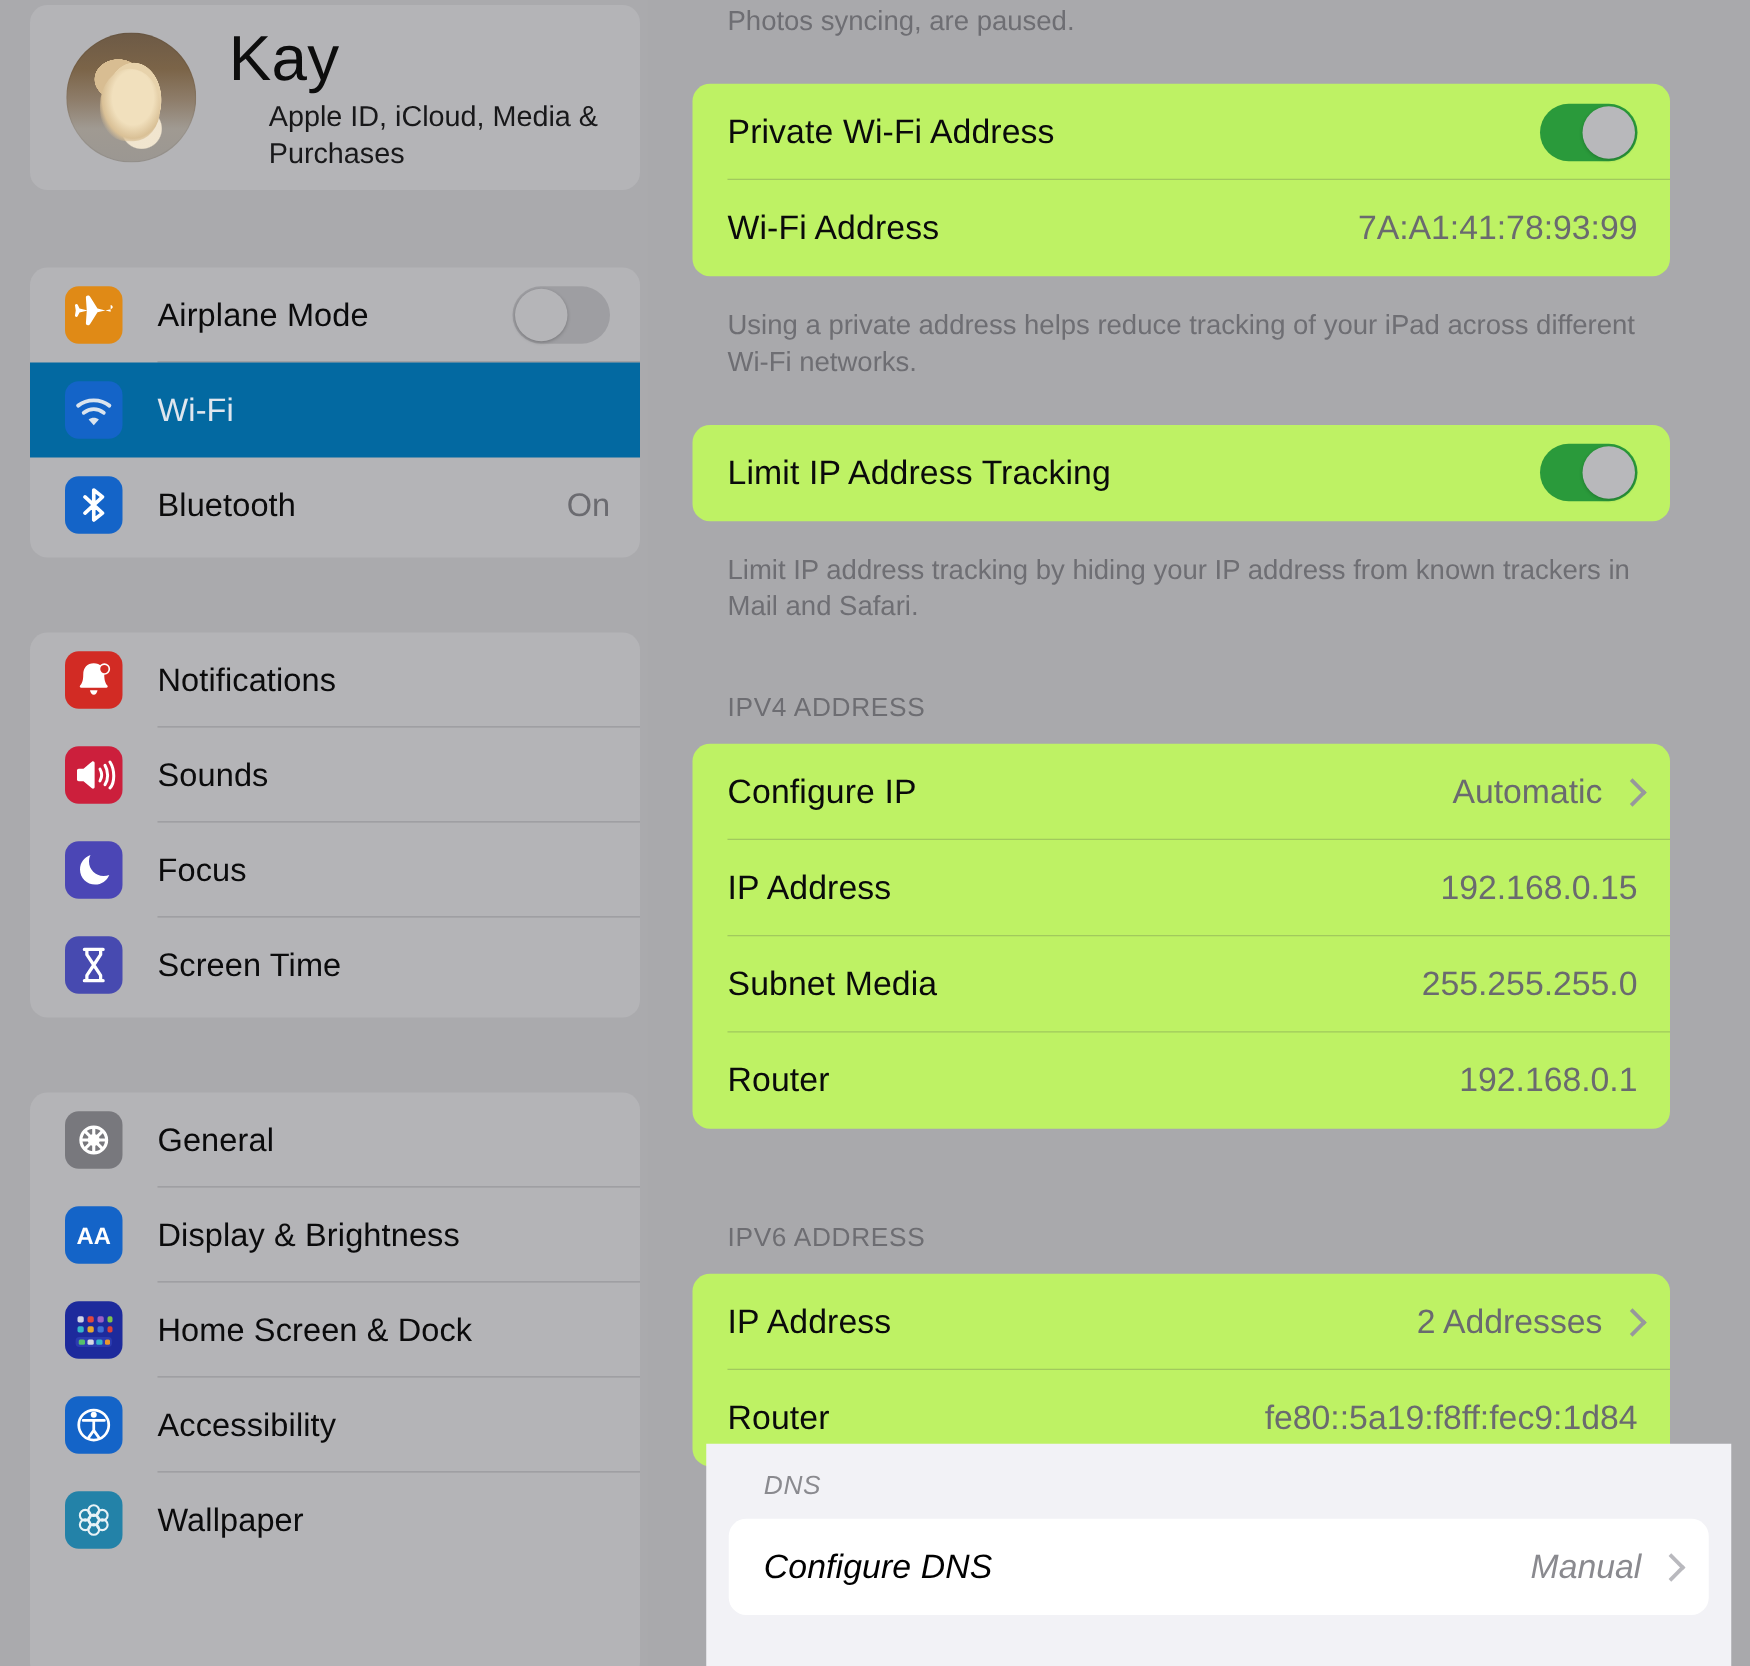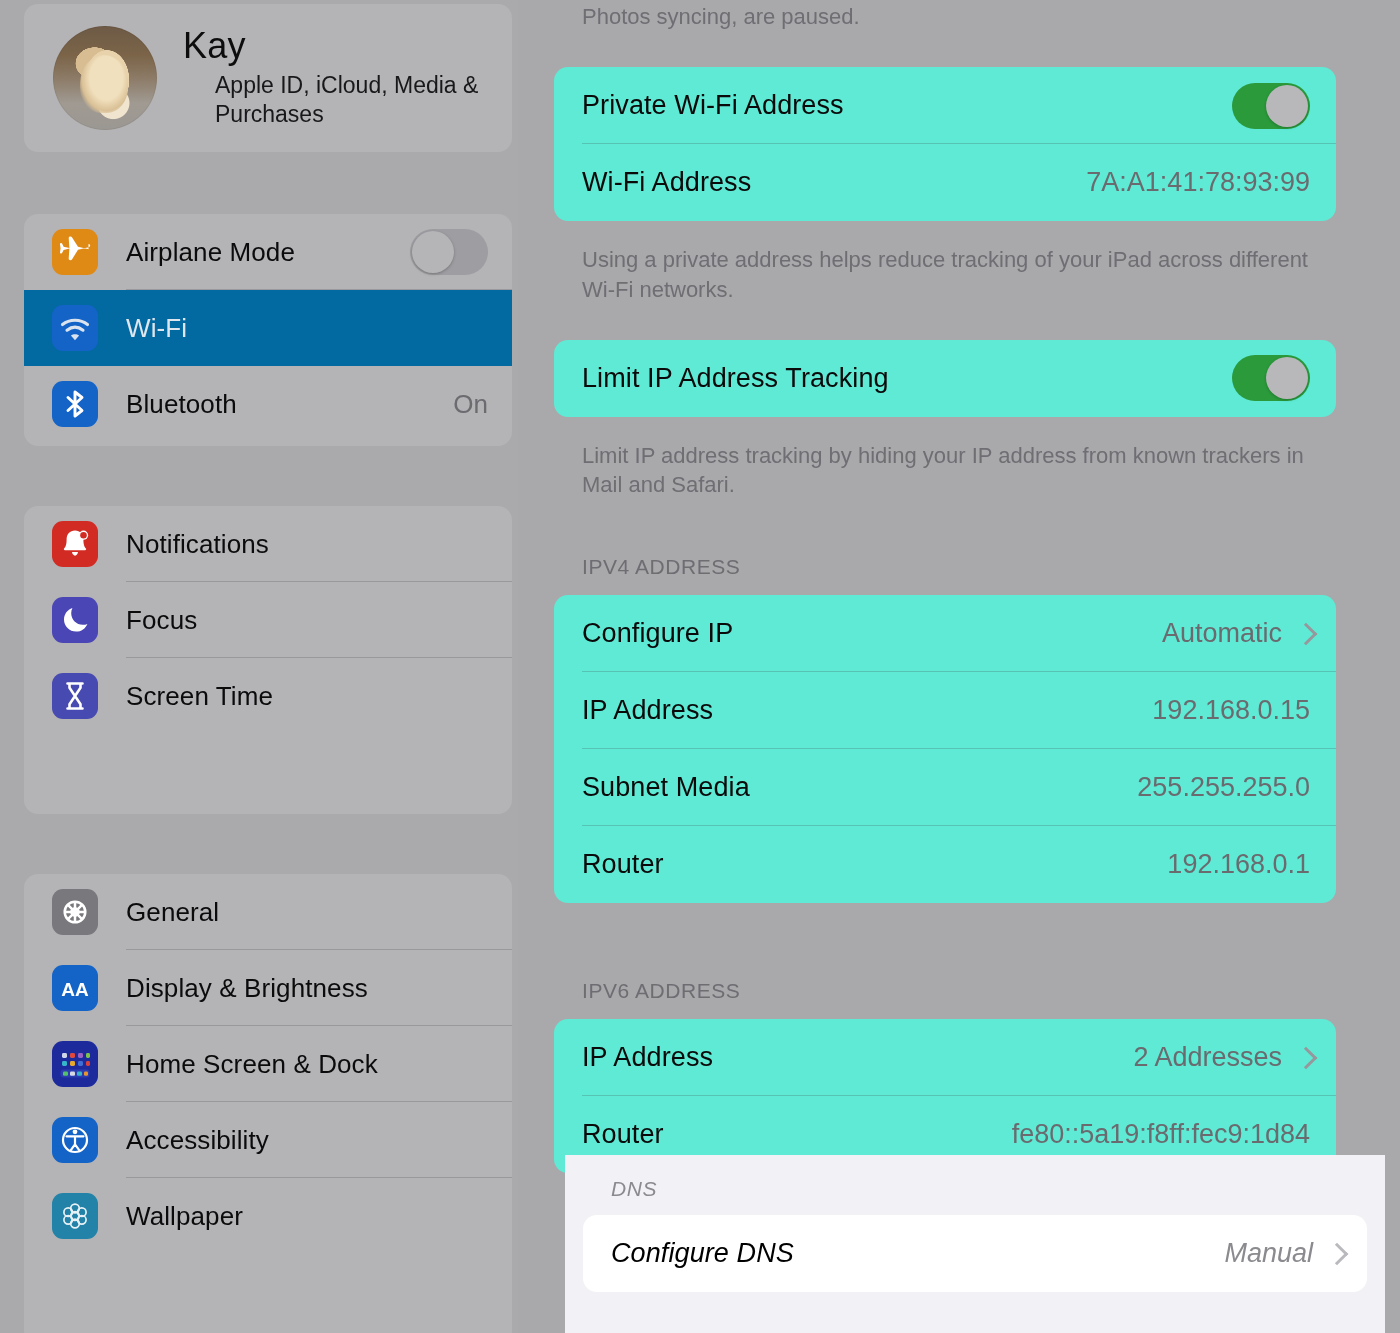--- a/index.html
+++ b/index.html
@@ -43,21 +43,21 @@
     box-shadow: inset 0 0 0 1px rgba(0,0,0,.05);
     position: relative;
   }
   #avatar::after {
     content: ""; position: absolute; left: 26%; top: 28%;
     width: 46%; height: 56%;
     background: radial-gradient(ellipse at 55% 40%, #f1e0bd 0 44%, #d9c096 66%, rgba(0,0,0,0) 78%);
     border-radius: 50% 50% 44% 44%;
   }
   #profile-text { margin-left: 26px; }
-  #profile-name { font-size: 36px; color: #0d0d0d; letter-spacing: .2px; line-height: 1.08; }
+  #profile-name { font-size: 51px; color: #0d0d0d; letter-spacing: .2px; line-height: 1.08; }
   #profile-sub { font-size: 23px; color: #18181a; line-height: 1.28; margin-top: 5px; max-width: 280px; margin-left: 32px; }
 
   .row {
     position: relative;
     display: flex; align-items: center;
     height: 76px; padding-left: 28px; padding-right: 24px;
   }
   .row .ico {
     width: 46px; height: 46px; border-radius: 11px;
     flex: 0 0 auto; position: relative;
@@ -102,21 +102,21 @@
   .m-note {
     font-size: 22px; line-height: 1.33; color: #6e6e73;
     padding: 0 38px 0 64px;
   }
   .m-header {
     font-size: 21px; color: #6d6d72;
     letter-spacing: .55px; padding-left: 64px;
   }
   .m-card {
     margin: 0 36px 0 36px;
-    background: #5eead4;
+    background: #bef264;
     border-radius: 14px;
     overflow: hidden;
   }
   .m-row {
     position: relative; display: flex; align-items: center;
     height: 77px; padding: 0 26px 0 28px;
   }
   .m-row .m-lbl { font-size: 27px; color: #0a0a0b; letter-spacing: .1px; }
   .m-row .m-val { margin-left: auto; font-size: 27px; color: #6a6a6f; }
   .m-row .chev {
@@ -218,20 +218,32 @@
             <path fill="#fff" d="M23 9.5c-5.2 0-8.4 3.6-8.4 8.9 0 6.3-1.6 7.9-2.6 9.2-.5.7 0 1.6.9 1.6h20.2c.9 0 1.4-.9.9-1.6-1-1.3-2.6-2.9-2.6-9.2 0-5.3-3.2-8.9-8.4-8.9z"></path>
             <path fill="#fff" d="M20 31.1c.3 2.1 1.5 3.6 3 3.6s2.7-1.5 3-3.6z"></path>
             <circle cx="31.5" cy="14.2" r="4.6" fill="#fff"></circle>
             <circle cx="31.5" cy="14.2" r="3.3" fill="#d22b24"></circle>
           </svg>
         </span>
         <span class="lbl">Notifications</span>
         <span class="hair"></span>
       </div>
 
+      <div class="row">
+        <span class="ico" style="background:#cc1f3c">
+          <svg class="glyph" viewBox="0 0 46 46">
+            <path fill="#fff" d="M21.5 12.3 14.8 18H11c-.8 0-1.4.6-1.4 1.4v7.2c0 .8.6 1.4 1.4 1.4h3.8l6.7 5.7c.9.8 2.2.1 2.2-1V13.3c0-1.1-1.3-1.8-2.2-1z"></path>
+            <path fill="none" stroke="#fff" stroke-width="2.4" stroke-linecap="round" d="M28 18.3c1.6 2.8 1.6 6.6 0 9.4"></path>
+            <path fill="none" stroke="#fff" stroke-width="2.4" stroke-linecap="round" d="M32 15.3c2.8 4.6 2.8 11.1 0 15.4"></path>
+            <path fill="none" stroke="#fff" stroke-width="2.4" stroke-linecap="round" d="M36 12.6c4 6.3 4 16.5 0 20.8"></path>
+          </svg>
+        </span>
+        <span class="lbl">Sounds</span>
+        <span class="hair"></span>
+      </div>
 
       <div class="row">
         <span class="ico" style="background:#4b46b5">
           <svg class="glyph" viewBox="0 0 46 46">
               <path fill="#fff" d="M30.8 27.8c-6.4 0-11.6-5.2-11.6-11.6 0-1.9.4-3.6 1.2-5.2-4.9 1.6-8.4 6.1-8.4 11.5 0 6.7 5.4 12.1 12.1 12.1 5.1 0 9.5-3.2 11.3-7.7-1.4.6-2.9.9-4.6.9z"></path>
             </svg>
         </span>
         <span class="lbl">Focus</span>
         <span class="hair"></span>
       </div>

